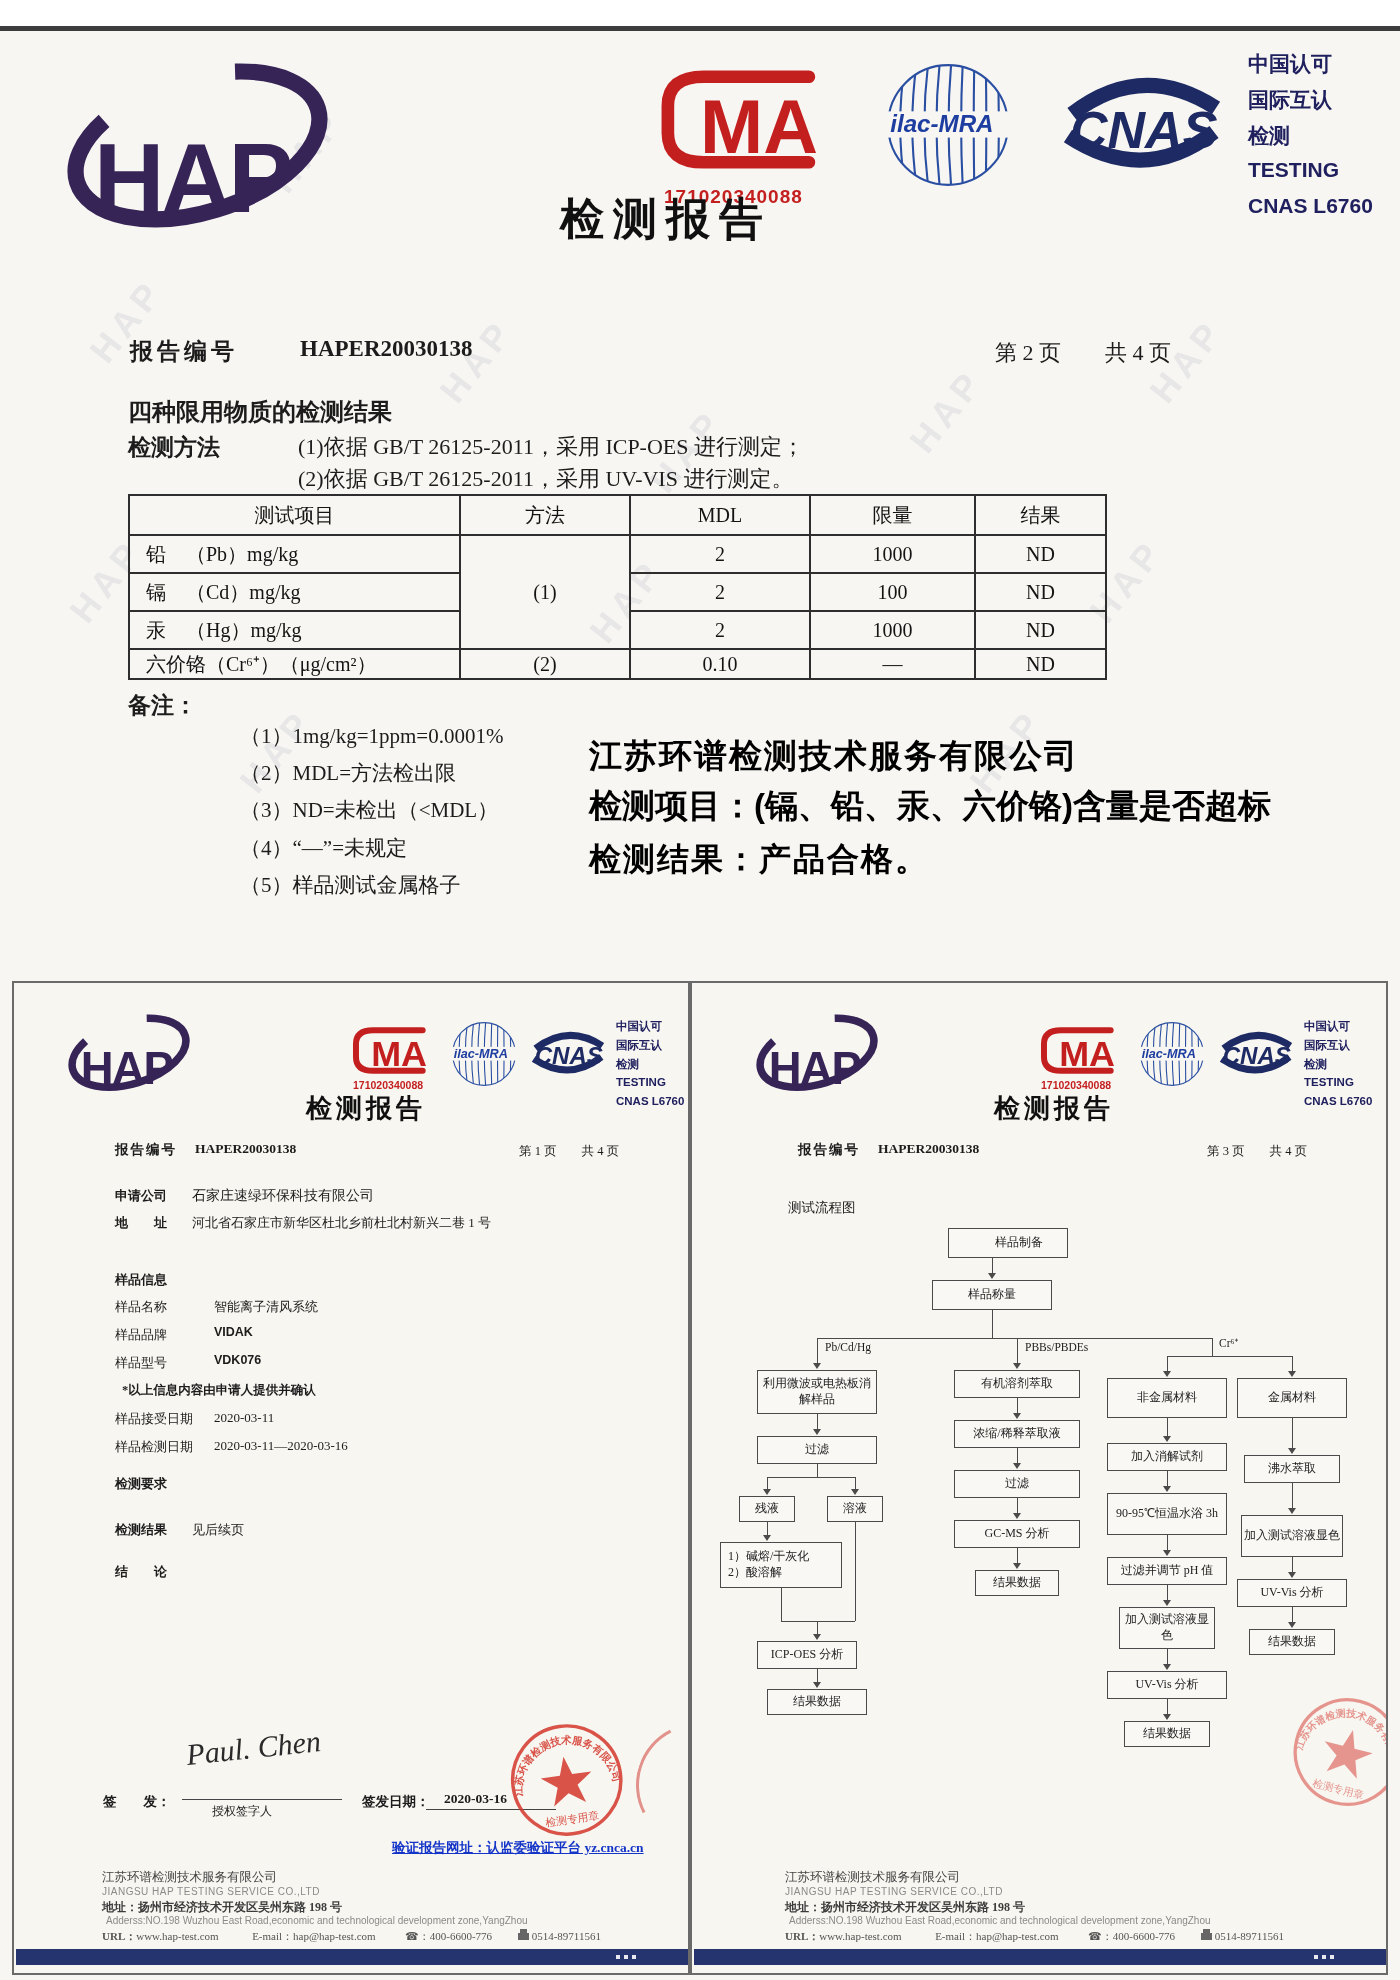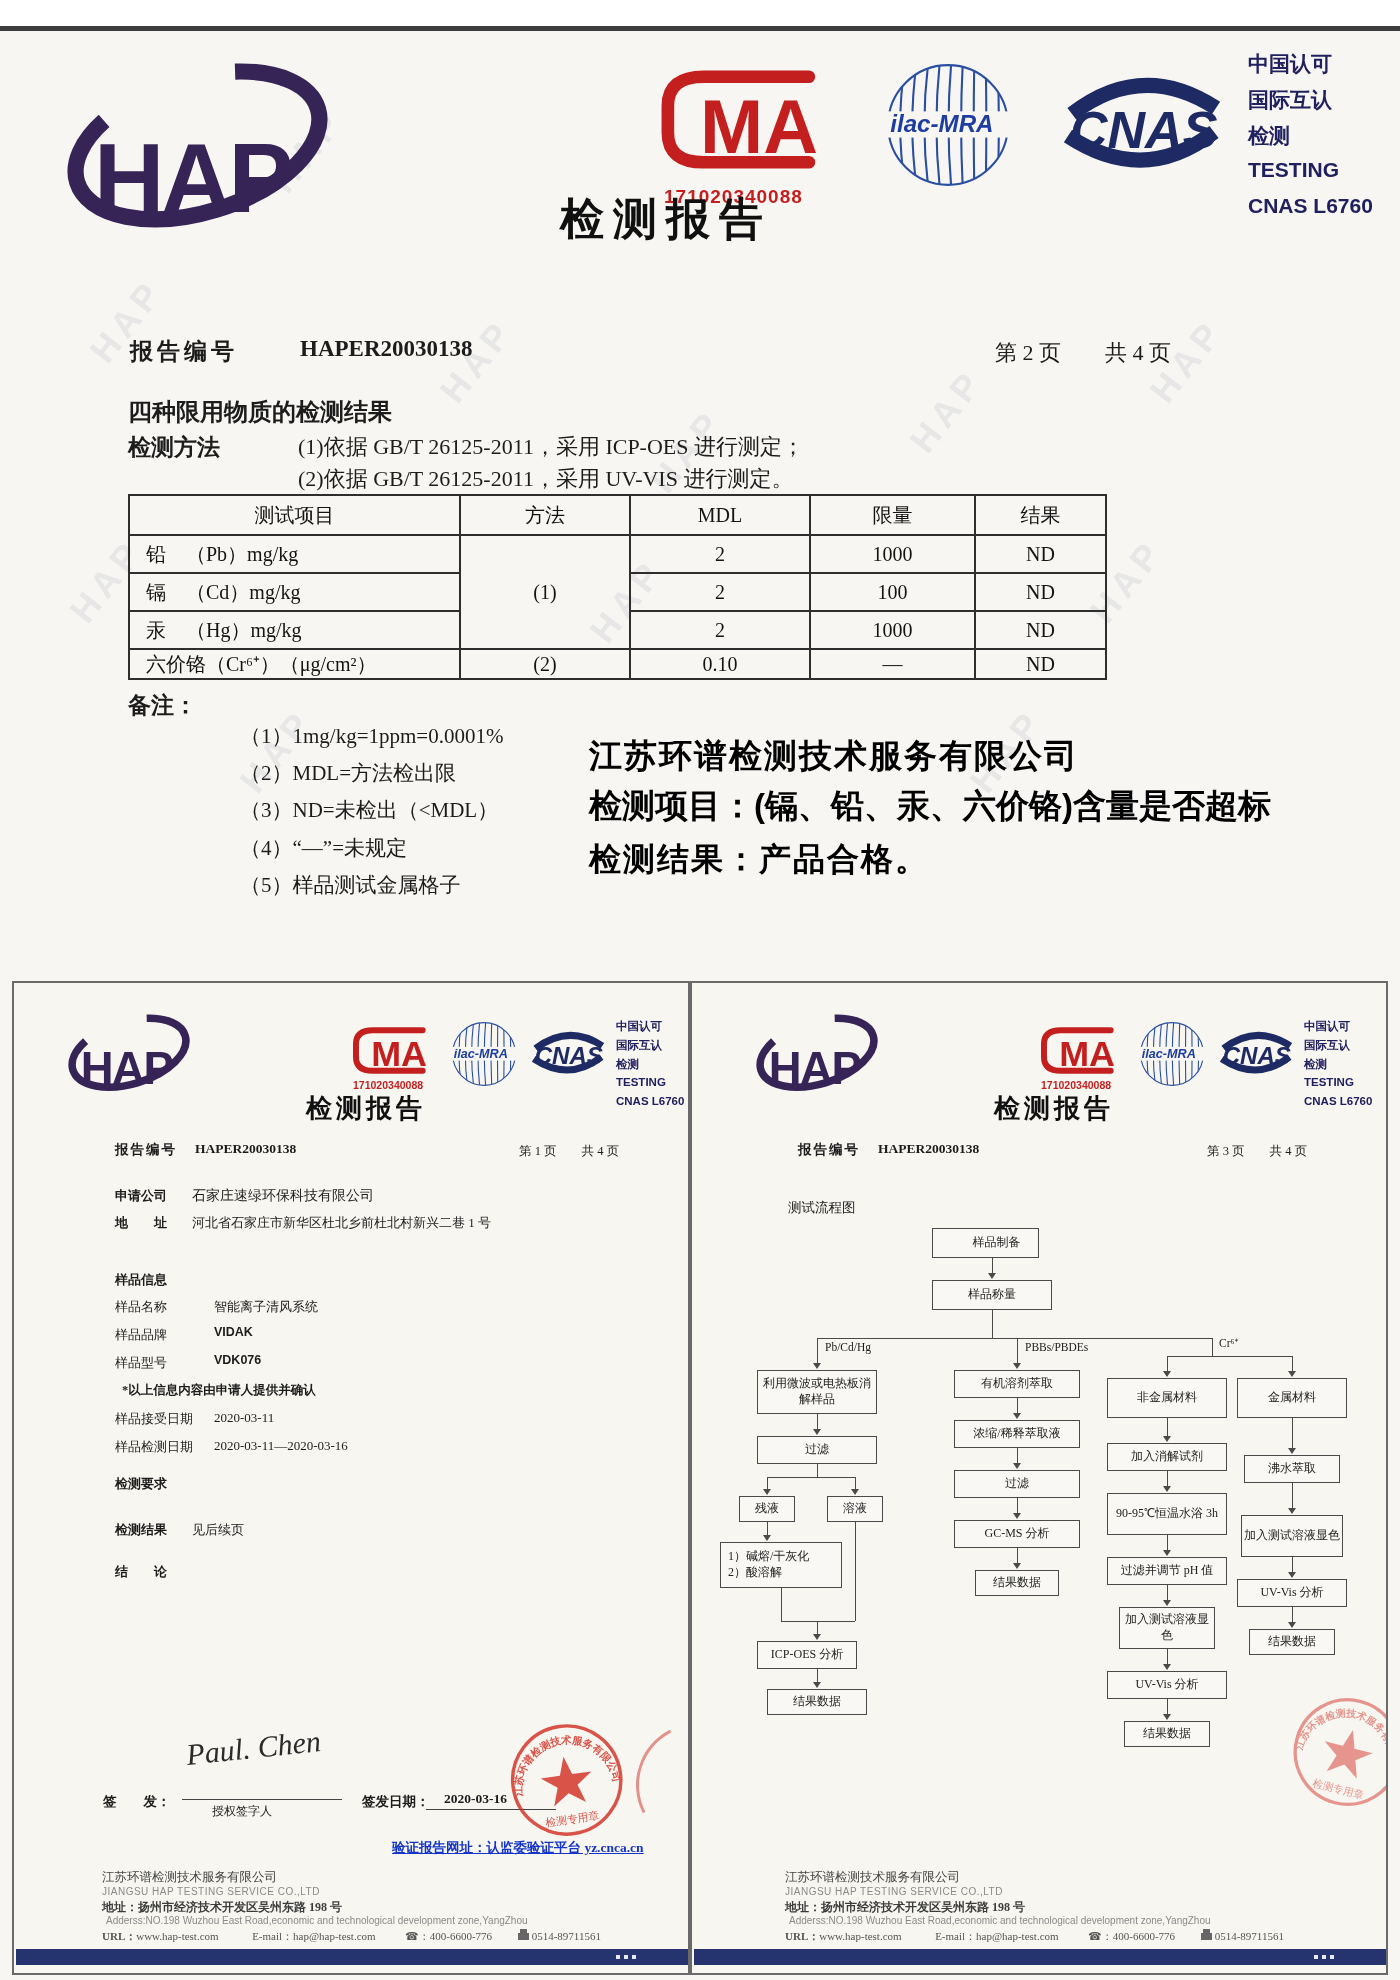--- a/index.html
+++ b/index.html
@@ -360,21 +360,21 @@
     <div class="t sans b navy" style="left:612px;top:112px;font-size:11.5px;">CNAS L6760</div>
   </div>
 
   <div class="t b" style="left:106px;top:158px;font-size:13.5px;letter-spacing:2px;">报告编号</div>
   <div class="t b" style="left:186px;top:158px;font-size:13.5px;">HAPER20030138</div>
   <div class="t" style="left:515px;top:160px;font-size:12.5px;">第 3 页　　共 4 页</div>
 
   <div class="t" style="left:96px;top:216px;font-size:13.5px;">测试流程图</div>
 
   <div style="position:absolute;left:0;top:240px;width:698px;height:640px;">
-    <div class="flow-box" style="left:240px;top:5px;width:107px;height:30px;padding-left:24px;">样品制备</div>
+    <div class="flow-box" style="left:256px;top:5px;width:120px;height:30px;padding-left:24px;">样品制备</div>
     <div class="flow-box" style="left:240px;top:57px;width:120px;height:30px;">样品称量</div>
 
     <div class="vl" style="left:300px;top:35px;height:15px;"></div>
       <div class="arr" style="left:296px;top:50px;"></div>
     <div class="vl" style="left:300px;top:87px;height:28px;"></div>
     <div class="hl" style="left:125px;top:115px;width:395px;"></div>
     <div class="t" style="left:133px;top:118px;font-size:11.5px;">Pb/Cd/Hg</div>
     <div class="t" style="left:333px;top:118px;font-size:11.5px;">PBBs/PBDEs</div>
     <div class="t" style="left:527px;top:112px;font-size:11.5px;">Cr⁶⁺</div>
 

